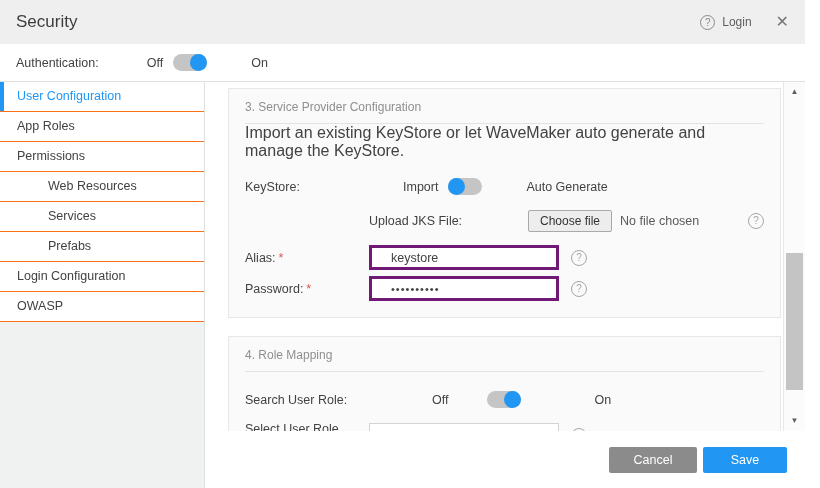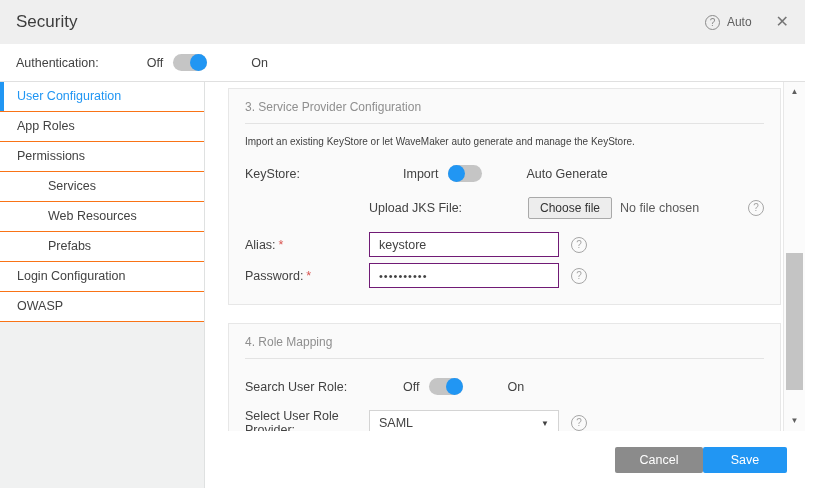--- a/index.html
+++ b/index.html
@@ -71,37 +71,37 @@
   .content { position: absolute; left: 0; top: 0; right: 22px; bottom: 0; overflow: hidden; }
 
   .panel {
     margin: 6px 2px 18px 23px; background: #fafafa;
     border: 1px solid #e7e7e7; padding: 6px 16px 16px 16px;
   }
   .panel-title {
     font-size: 12px; color: #8f8f8f; padding: 5px 0 9px 0;
     border-bottom: 1px solid #e3e3e3;
   }
-  .panel-desc { font-size: 10px; color: #424242; margin-top: 12px; }
+  .panel-desc { font-size: 16px; color: #424242; }
 
   .form-row { display: flex; align-items: center; font-size: 12.5px; }
   .flabel { width: 124px; flex: none; color: #424242; }
   .flabel-inner { width: 159px; flex: none; color: #424242; }
   .req { color: #d9534f; margin-left: 3px; }
 
   .row-keystore { margin-top: 18px; }
   .row-upload { margin-top: 15px; }
   .row-alias { margin-top: 13px; }
   .row-password { margin-top: 6px; }
-  .row-search { margin-top: 19px; }
+  .row-search { margin-top: 19px; gap: 29px; }
   .row-provider { margin-top: 14px; }
 
   .text-input {
-    width: 190px; height: 25px; border: 1px solid #701a75; background: #fff;
-    padding: 0 9px; font-size: 12.5px; color: #424242; font-family: inherit; outline: none;
+    width: 190px; height: 25px; border: 3px solid #701a75; background: #fff;
+    padding: 0 19px; font-size: 12.5px; color: #424242; font-family: inherit; outline: none;
   }
   .text-input.pwd { font-size: 11px; letter-spacing: 1px; }
 
   .q-help {
     width: 16px; height: 16px; border: 1px solid #a6a6a6; border-radius: 50%;
     color: #a6a6a6; font-size: 10px; line-height: 14px; text-align: center;
     display: inline-block; flex: none; margin-left: 12px;
   }
   .q-help.push-right { margin-left: auto; }
 
@@ -115,21 +115,21 @@
     width: 190px; height: 26px; border: 1px solid #d4d4d4; background: #fff;
     display: flex; align-items: center; justify-content: space-between;
     padding: 0 9px; font-size: 12.5px; color: #424242; cursor: pointer;
   }
   .select-caret { font-size: 8px; color: #424242; }
 
   
   .footer {
     position: absolute; left: 0; right: 0; bottom: 0; height: 57px; background: #fff;
     display: flex; align-items: center; justify-content: flex-end;
-    padding-right: 18px; gap: 0; z-index: 5;
+    padding-right: 18px; gap: 6px; z-index: 5;
   }
   .btn {
     height: 26px; border: none; border-radius: 2px; color: #fff;
     font-size: 12.5px; font-family: inherit; cursor: pointer;
   }
   .btn-cancel { background: #8b8b8b; width: 88px; }
   .btn-save { background: #2196f3; width: 84px; }
 
   
   .scrollbar {
@@ -149,42 +149,42 @@
 </style>
 </head>
 <body>
 
 <div class="app">
 
   <div class="header">
     <div class="header-title">Security</div>
     <div class="header-right">
       <span class="help-circle">?</span>
-      <span class="help-label">Auto</span>
+      <span class="help-label">Login</span>
       <span class="close-x">✕</span>
     </div>
   </div>
 
   <div class="auth-bar">
     <span class="auth-label">Authentication:</span>
     <span class="tgl-side">Off</span>
     <span class="toggle knob-right">
         <span class="knob"></span>
       </span>
     <span class="tgl-side">On</span>
   </div>
 
   <div class="body">
 
     <div class="sidebar">
       <div class="nav-item active">User Configuration</div>
       <div class="nav-item">App Roles</div>
       <div class="nav-item">Permissions</div>
+      <div class="nav-item sub">Web Resources</div>
       <div class="nav-item sub">Services</div>
-      <div class="nav-item sub">Web Resources</div>
       <div class="nav-item sub">Prefabs</div>
       <div class="nav-item">Login Configuration</div>
       <div class="nav-item">OWASP</div>
     </div>
 
     <div class="main">
       <div class="content">
 
         <div class="panel">
           <div class="panel-title">3. Service Provider Configuration</div>

